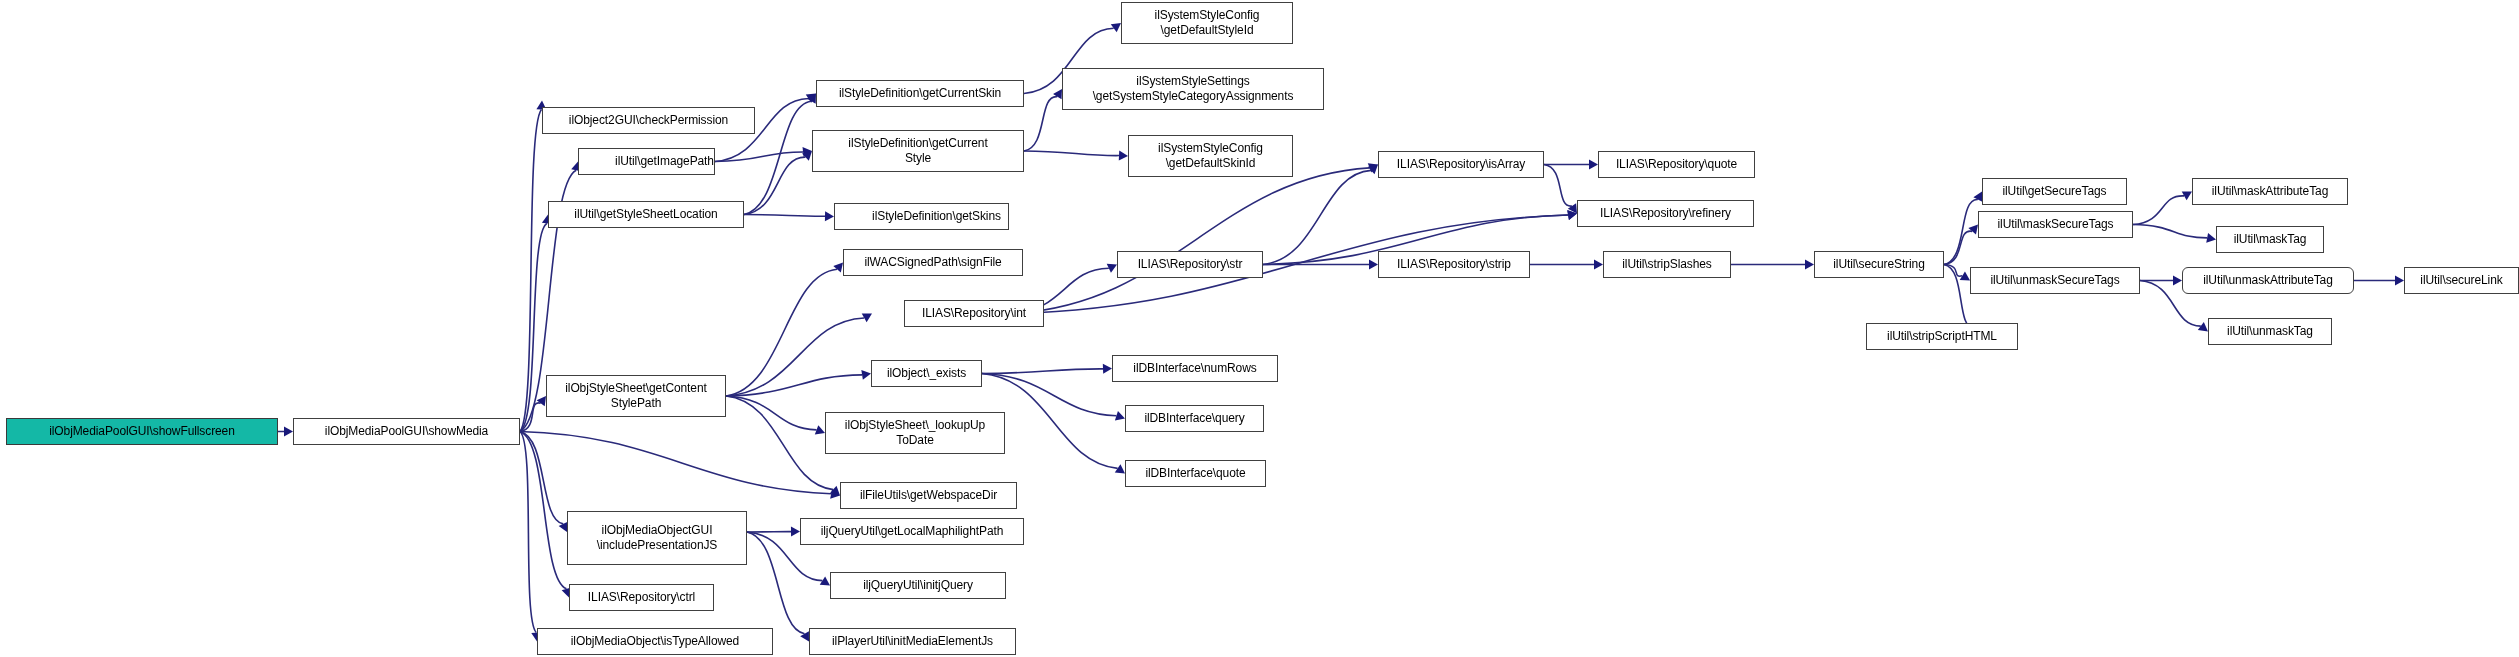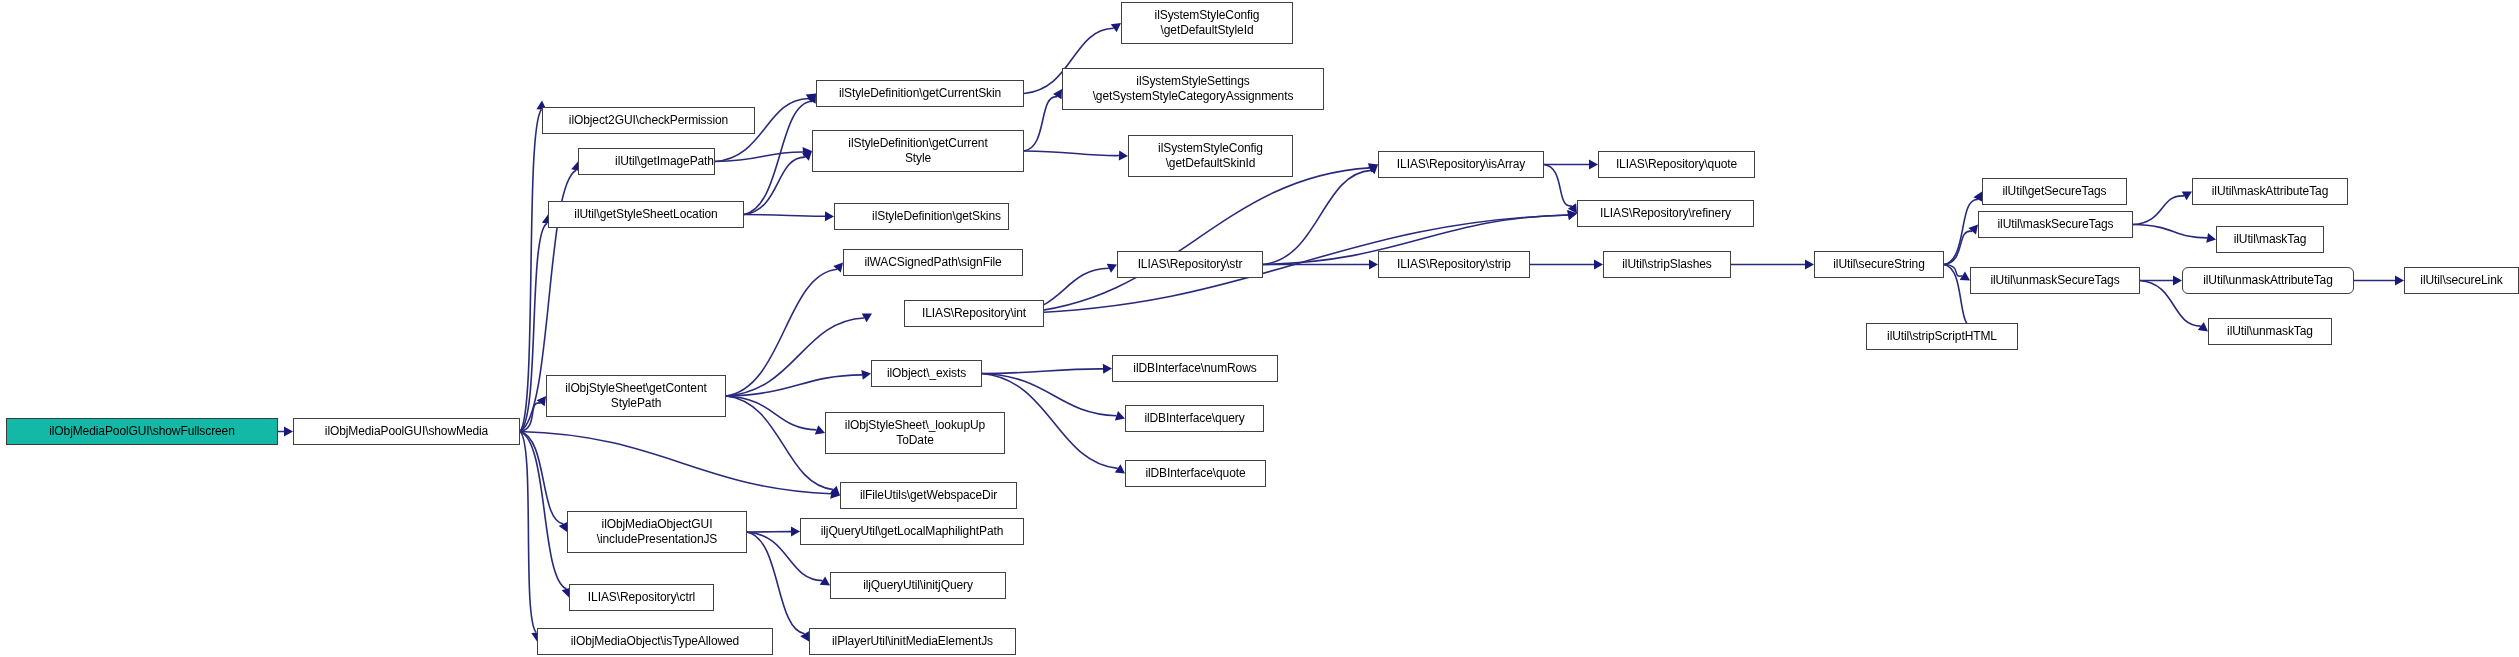--- a/index.html
+++ b/index.html
@@ -170,21 +170,21 @@
       <div class="node" style="left: 872px; top: 300px; width: 140px; height: 27px; margin-left: 32px;">ILIAS\Repository\int</div>
       <div class="node" style="left: 546px; top: 375px; width: 180px; height: 42px;">ilObjStyleSheet\getContent
 StylePath</div>
       <div class="node" style="left: 871px; top: 360px; width: 111px; height: 27px;">ilObject\_exists</div>
       <div class="node" style="left: 825px; top: 412px; width: 180px; height: 42px;">ilObjStyleSheet\_lookupUp
 ToDate</div>
       <div class="node" style="left: 840px; top: 482px; width: 177px; height: 27px;">ilFileUtils\getWebspaceDir</div>
       <div class="node" style="left: 1112px; top: 355px; width: 166px; height: 27px;">ilDBInterface\numRows</div>
       <div class="node" style="left: 1125px; top: 405px; width: 139px; height: 27px;">ilDBInterface\query</div>
       <div class="node" style="left: 1125px; top: 460px; width: 141px; height: 27px;">ilDBInterface\quote</div>
-      <div class="node" style="left: 567px; top: 511px; width: 180px; height: 42px;">ilObjMediaObjectGUI
+      <div class="node" style="left: 567px; top: 511px; width: 180px; height: 54px;">ilObjMediaObjectGUI
 \includePresentationJS</div>
       <div class="node" style="left: 569px; top: 584px; width: 145px; height: 27px;">ILIAS\Repository\ctrl</div>
       <div class="node" style="left: 537px; top: 628px; width: 236px; height: 27px;">ilObjMediaObject\isTypeAllowed</div>
       <div class="node" style="left: 800px; top: 518px; width: 224px; height: 27px;">iljQueryUtil\getLocalMaphilightPath</div>
       <div class="node" style="left: 830px; top: 572px; width: 176px; height: 27px;">iljQueryUtil\initjQuery</div>
       <div class="node" style="left: 809px; top: 628px; width: 207px; height: 27px;">ilPlayerUtil\initMediaElementJs</div>
       <div class="node" style="left: 1117px; top: 251px; width: 146px; height: 27px;">ILIAS\Repository\str</div>
       <div class="node" style="left: 1378px; top: 151px; width: 166px; height: 27px;">ILIAS\Repository\isArray</div>
       <div class="node" style="left: 1598px; top: 151px; width: 157px; height: 27px;">ILIAS\Repository\quote</div>
       <div class="node" style="left: 1577px; top: 200px; width: 177px; height: 27px;">ILIAS\Repository\refinery</div>

